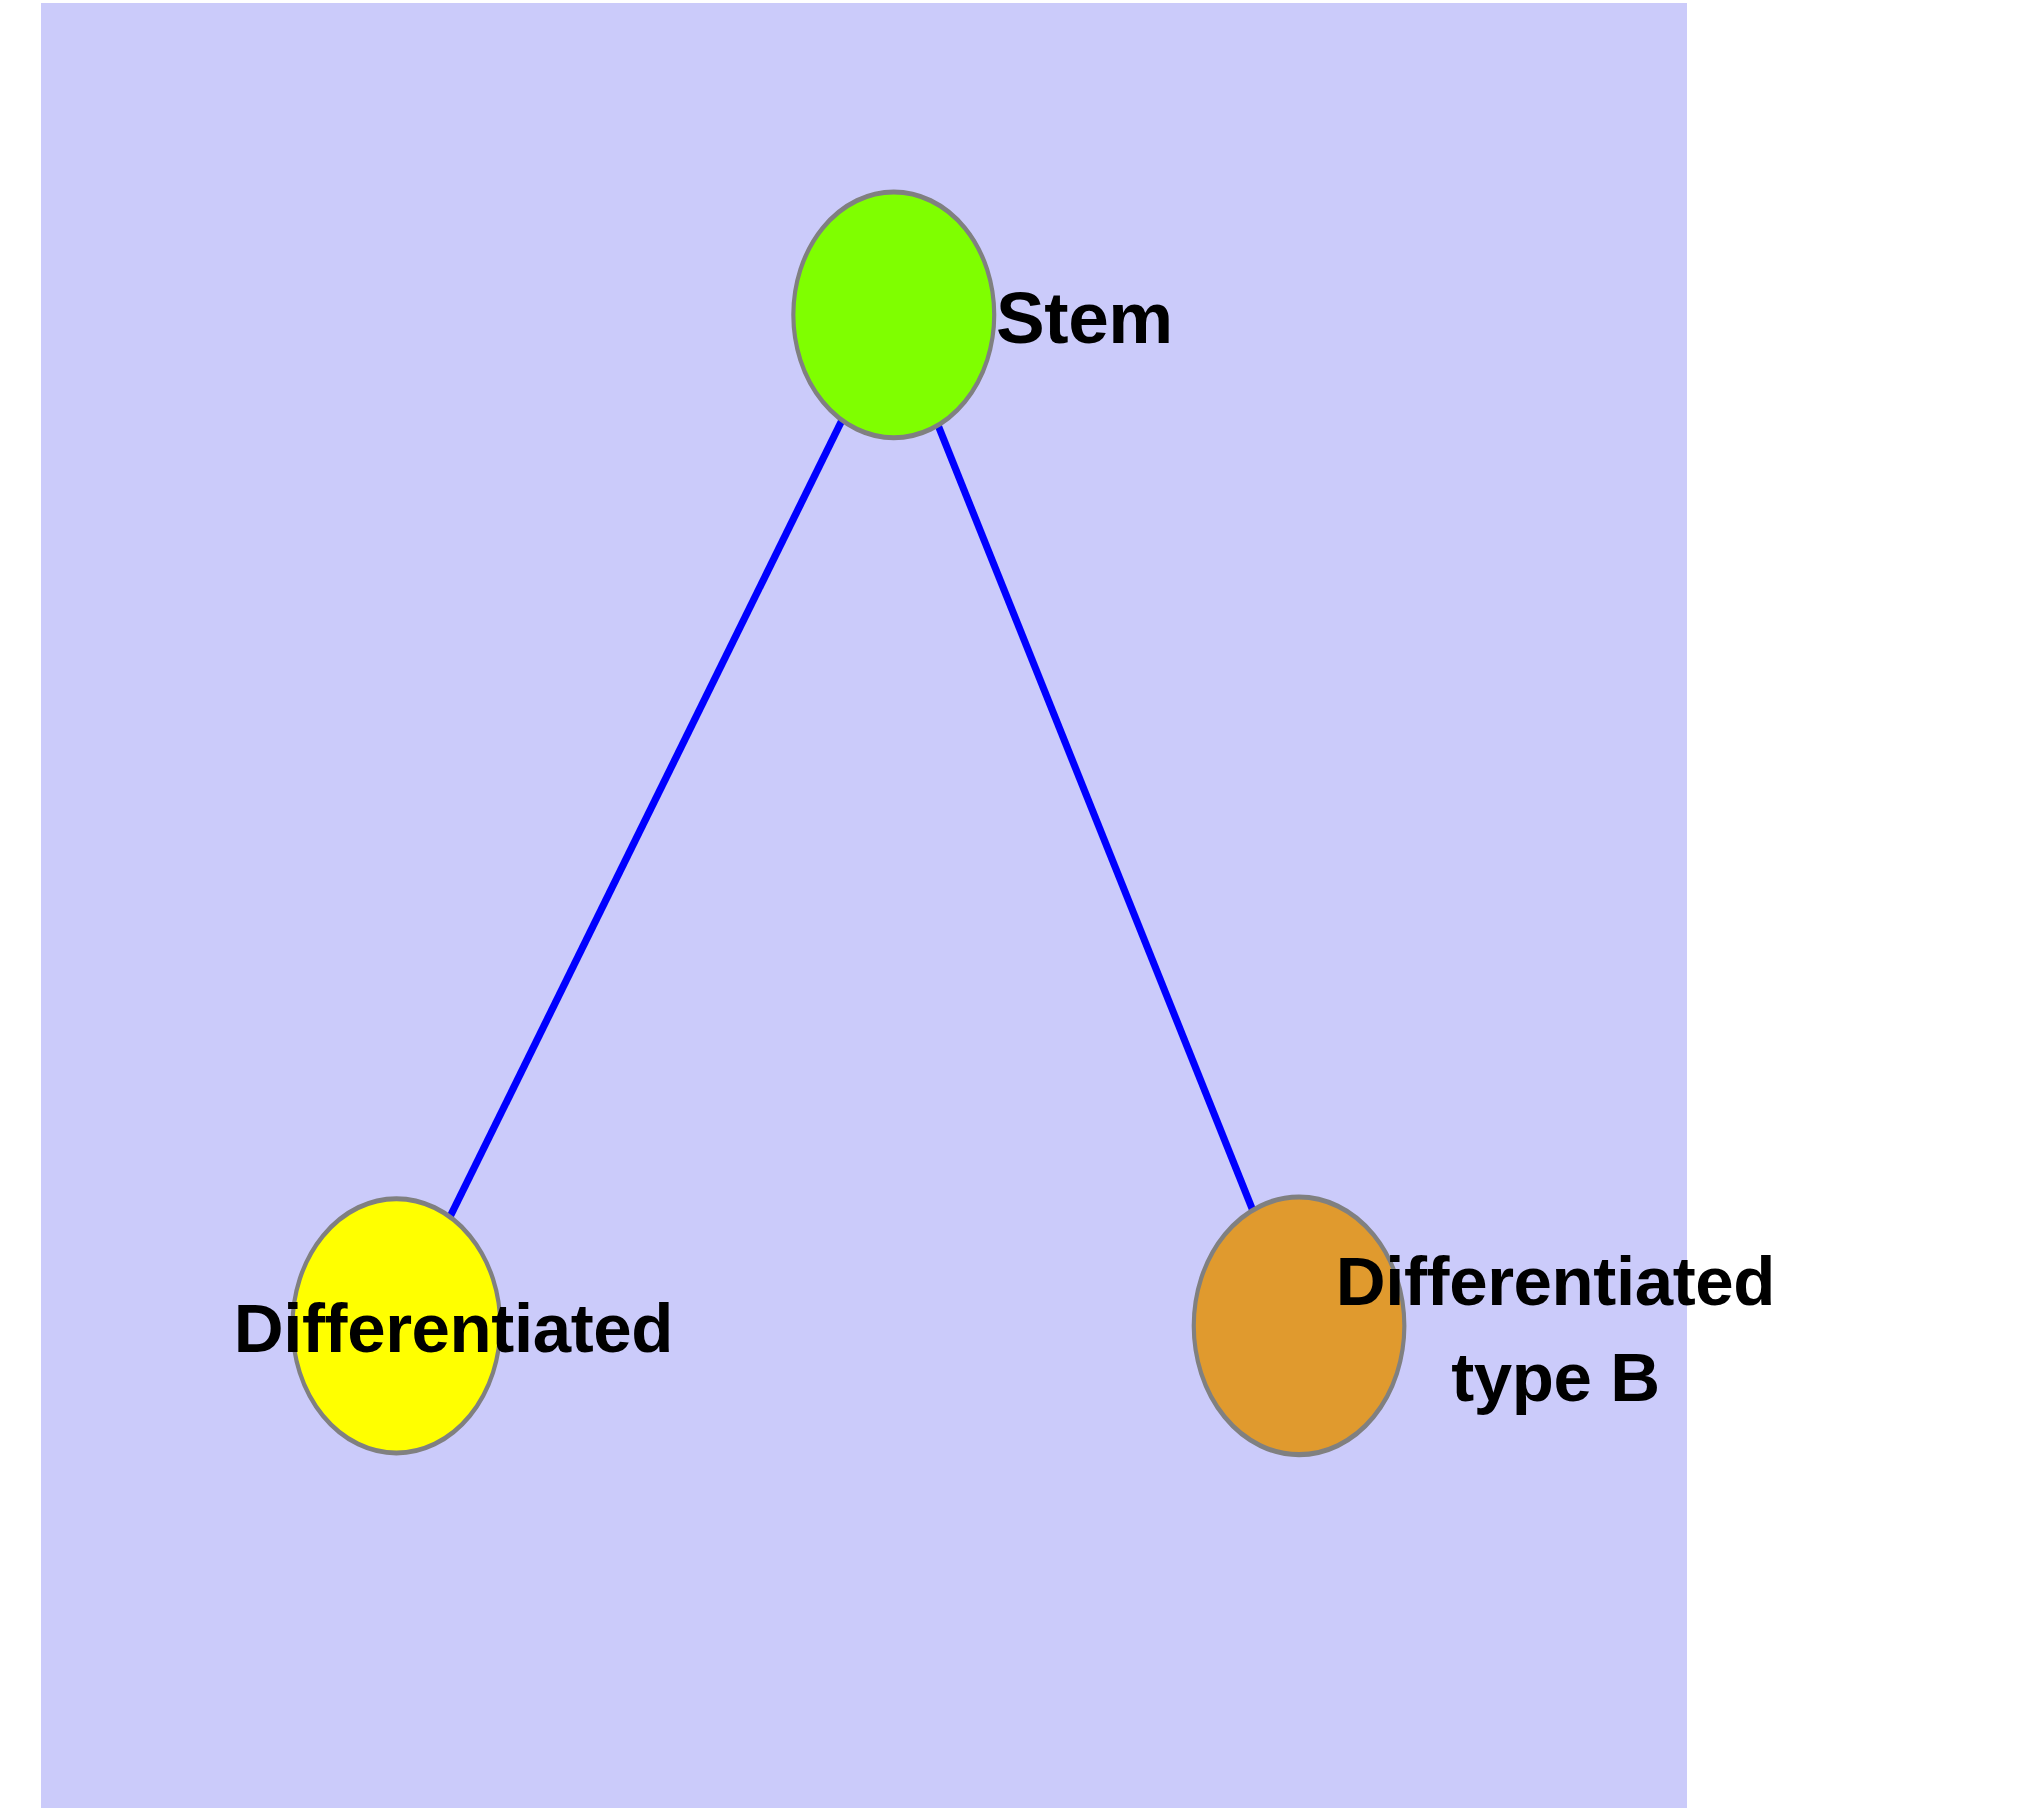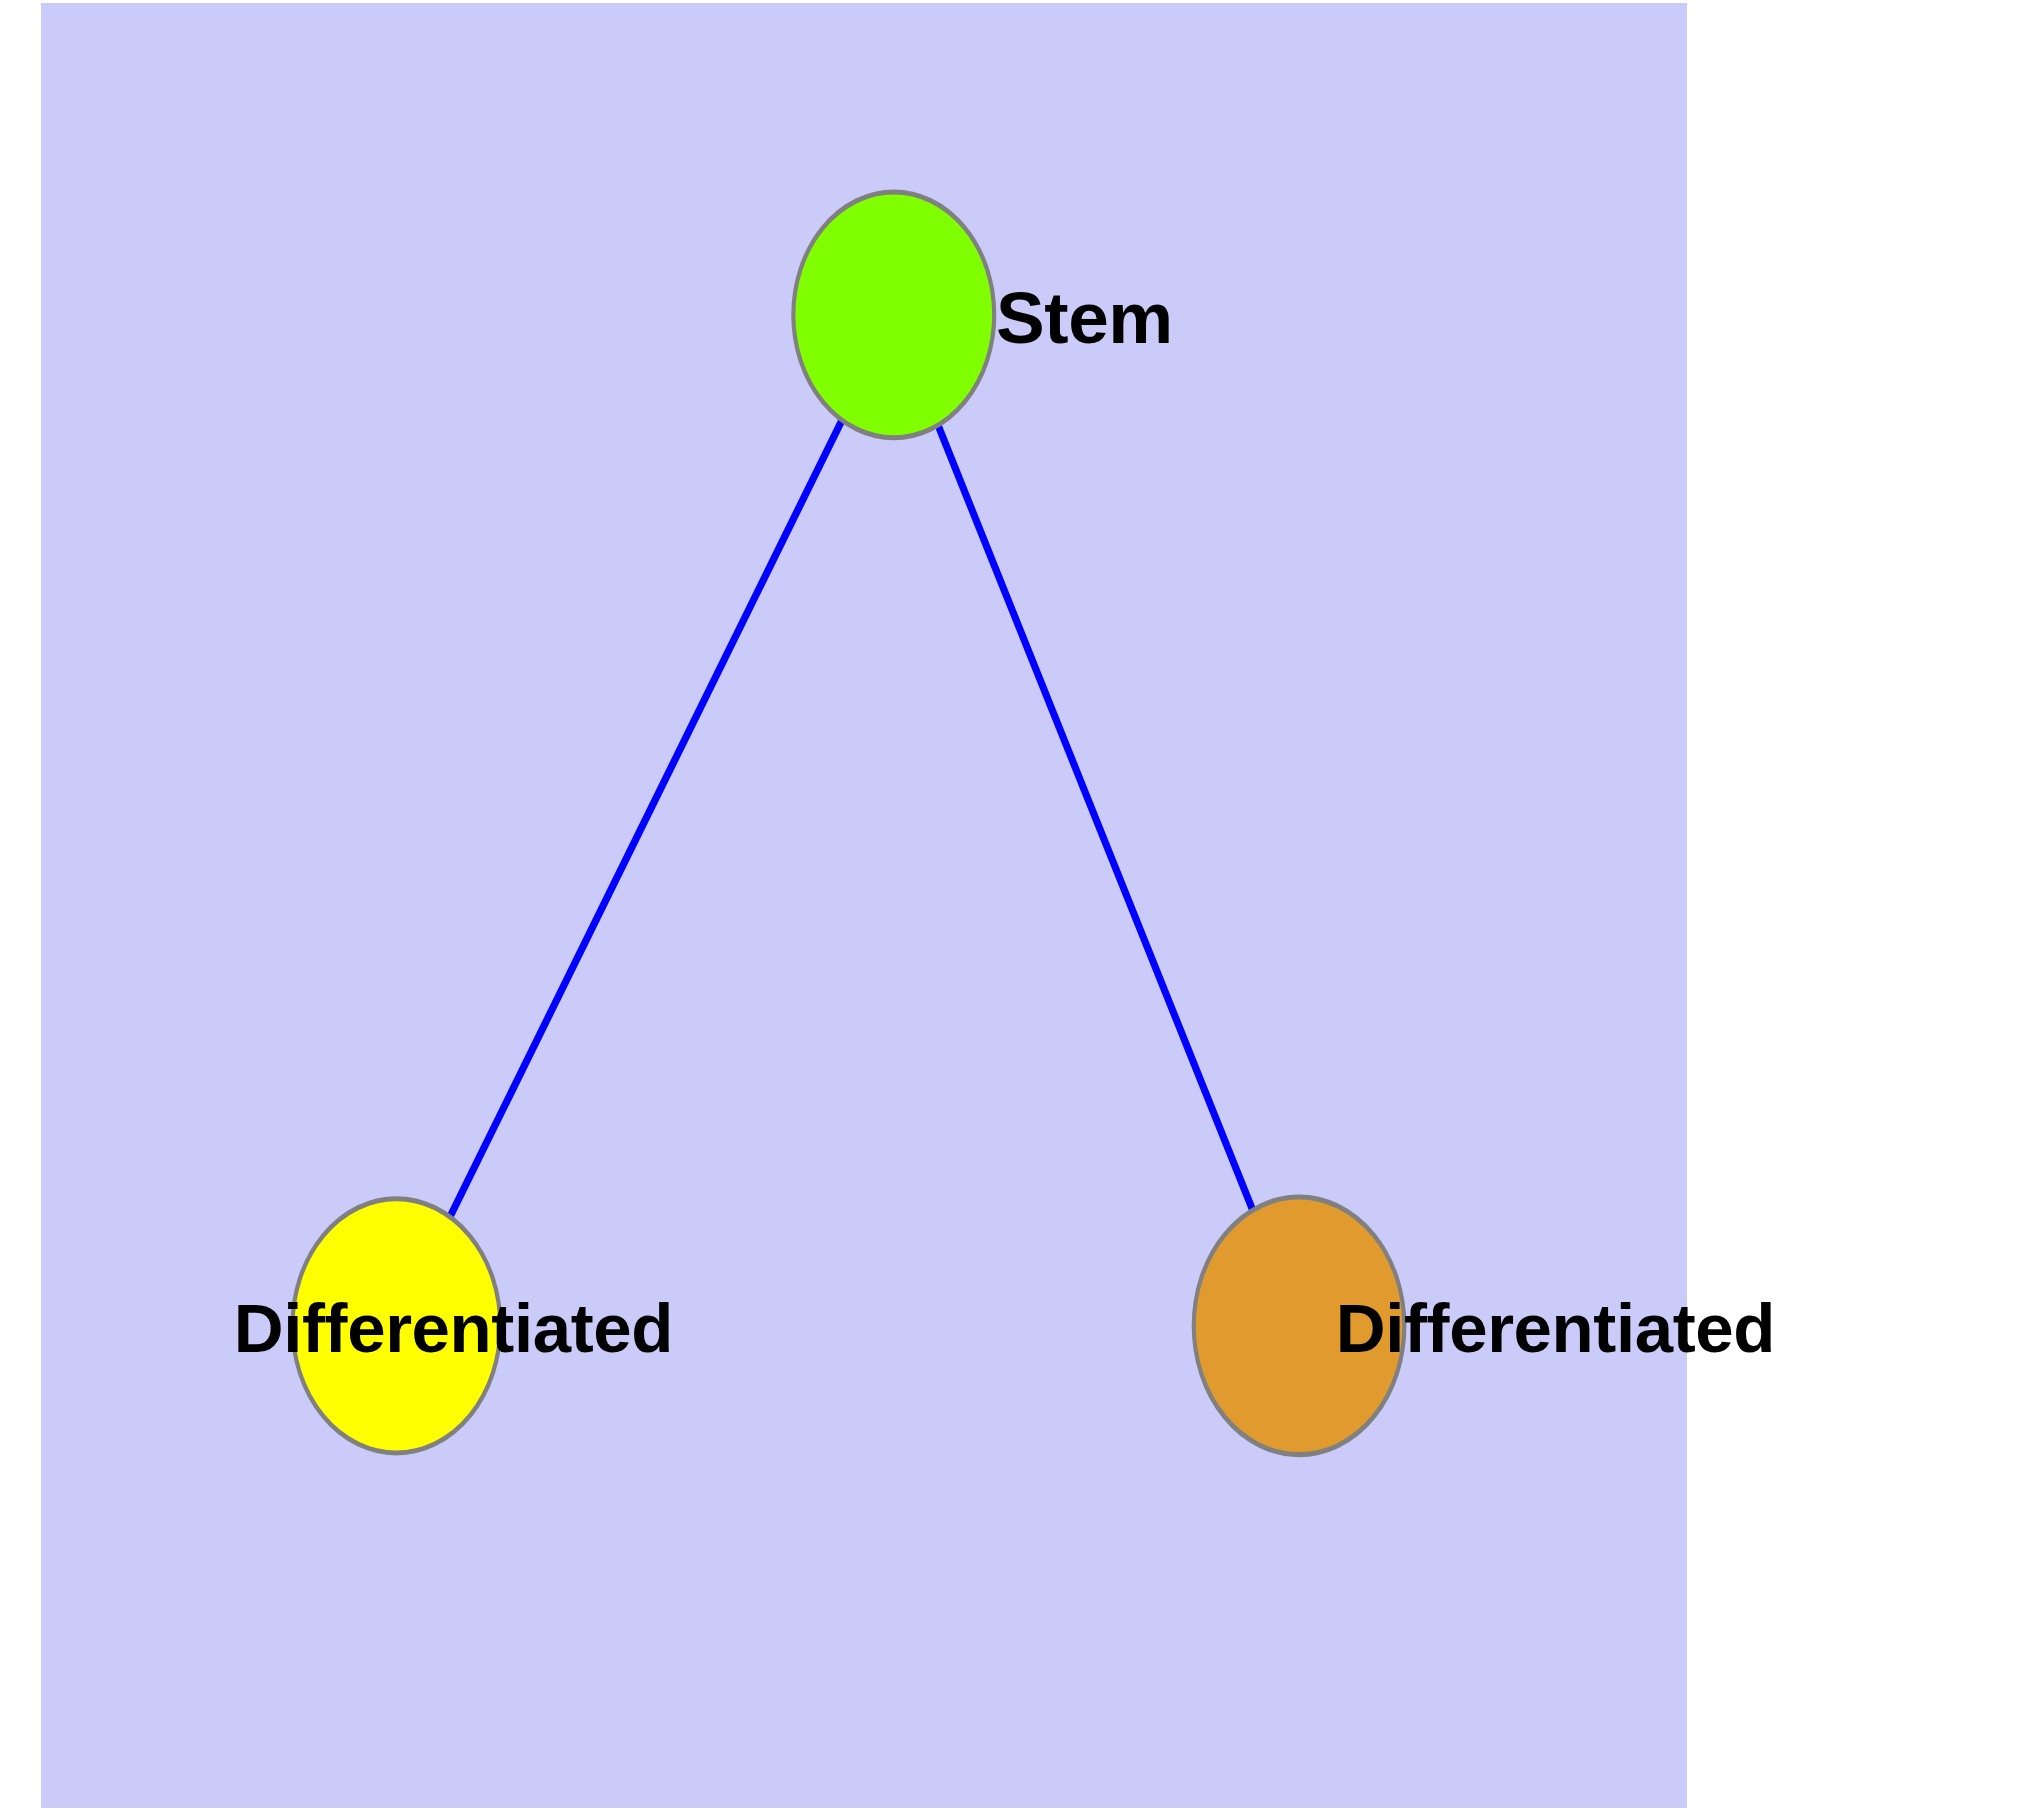--- a/index.html
+++ b/index.html
@@ -63,18 +63,18 @@
       <g id="node-layer">
           <circle cx="1231" cy="368" r="145" fill="#7fff00" stroke="#808080" stroke-width="6"></circle>
           <circle cx="513" cy="1561" r="150" fill="#ffff00" stroke="#808080" stroke-width="6"></circle>
           <circle cx="1816" cy="1561" r="152" fill="#e09a2e" stroke="#808080" stroke-width="6"></circle>
         </g>
     </svg>
 
     <div id="label-layer">
         <div class="node-label root" style="left: 1043px; top: 315px;"><div>Stem</div></div>
         <div class="node-label" style="left: 412px; top: 1326px;"><div>Differentiated</div></div>
-        <div class="node-label" style="left: 1514px; top: 1326px;"><div>Differentiated</div></div>
+        <div class="node-label" style="left: 1514px; top: 1326px;"><div>Differentiated</div><div>type B</div></div>
       </div>
 
   </div>
 </div>
 
 
 </body></html>

